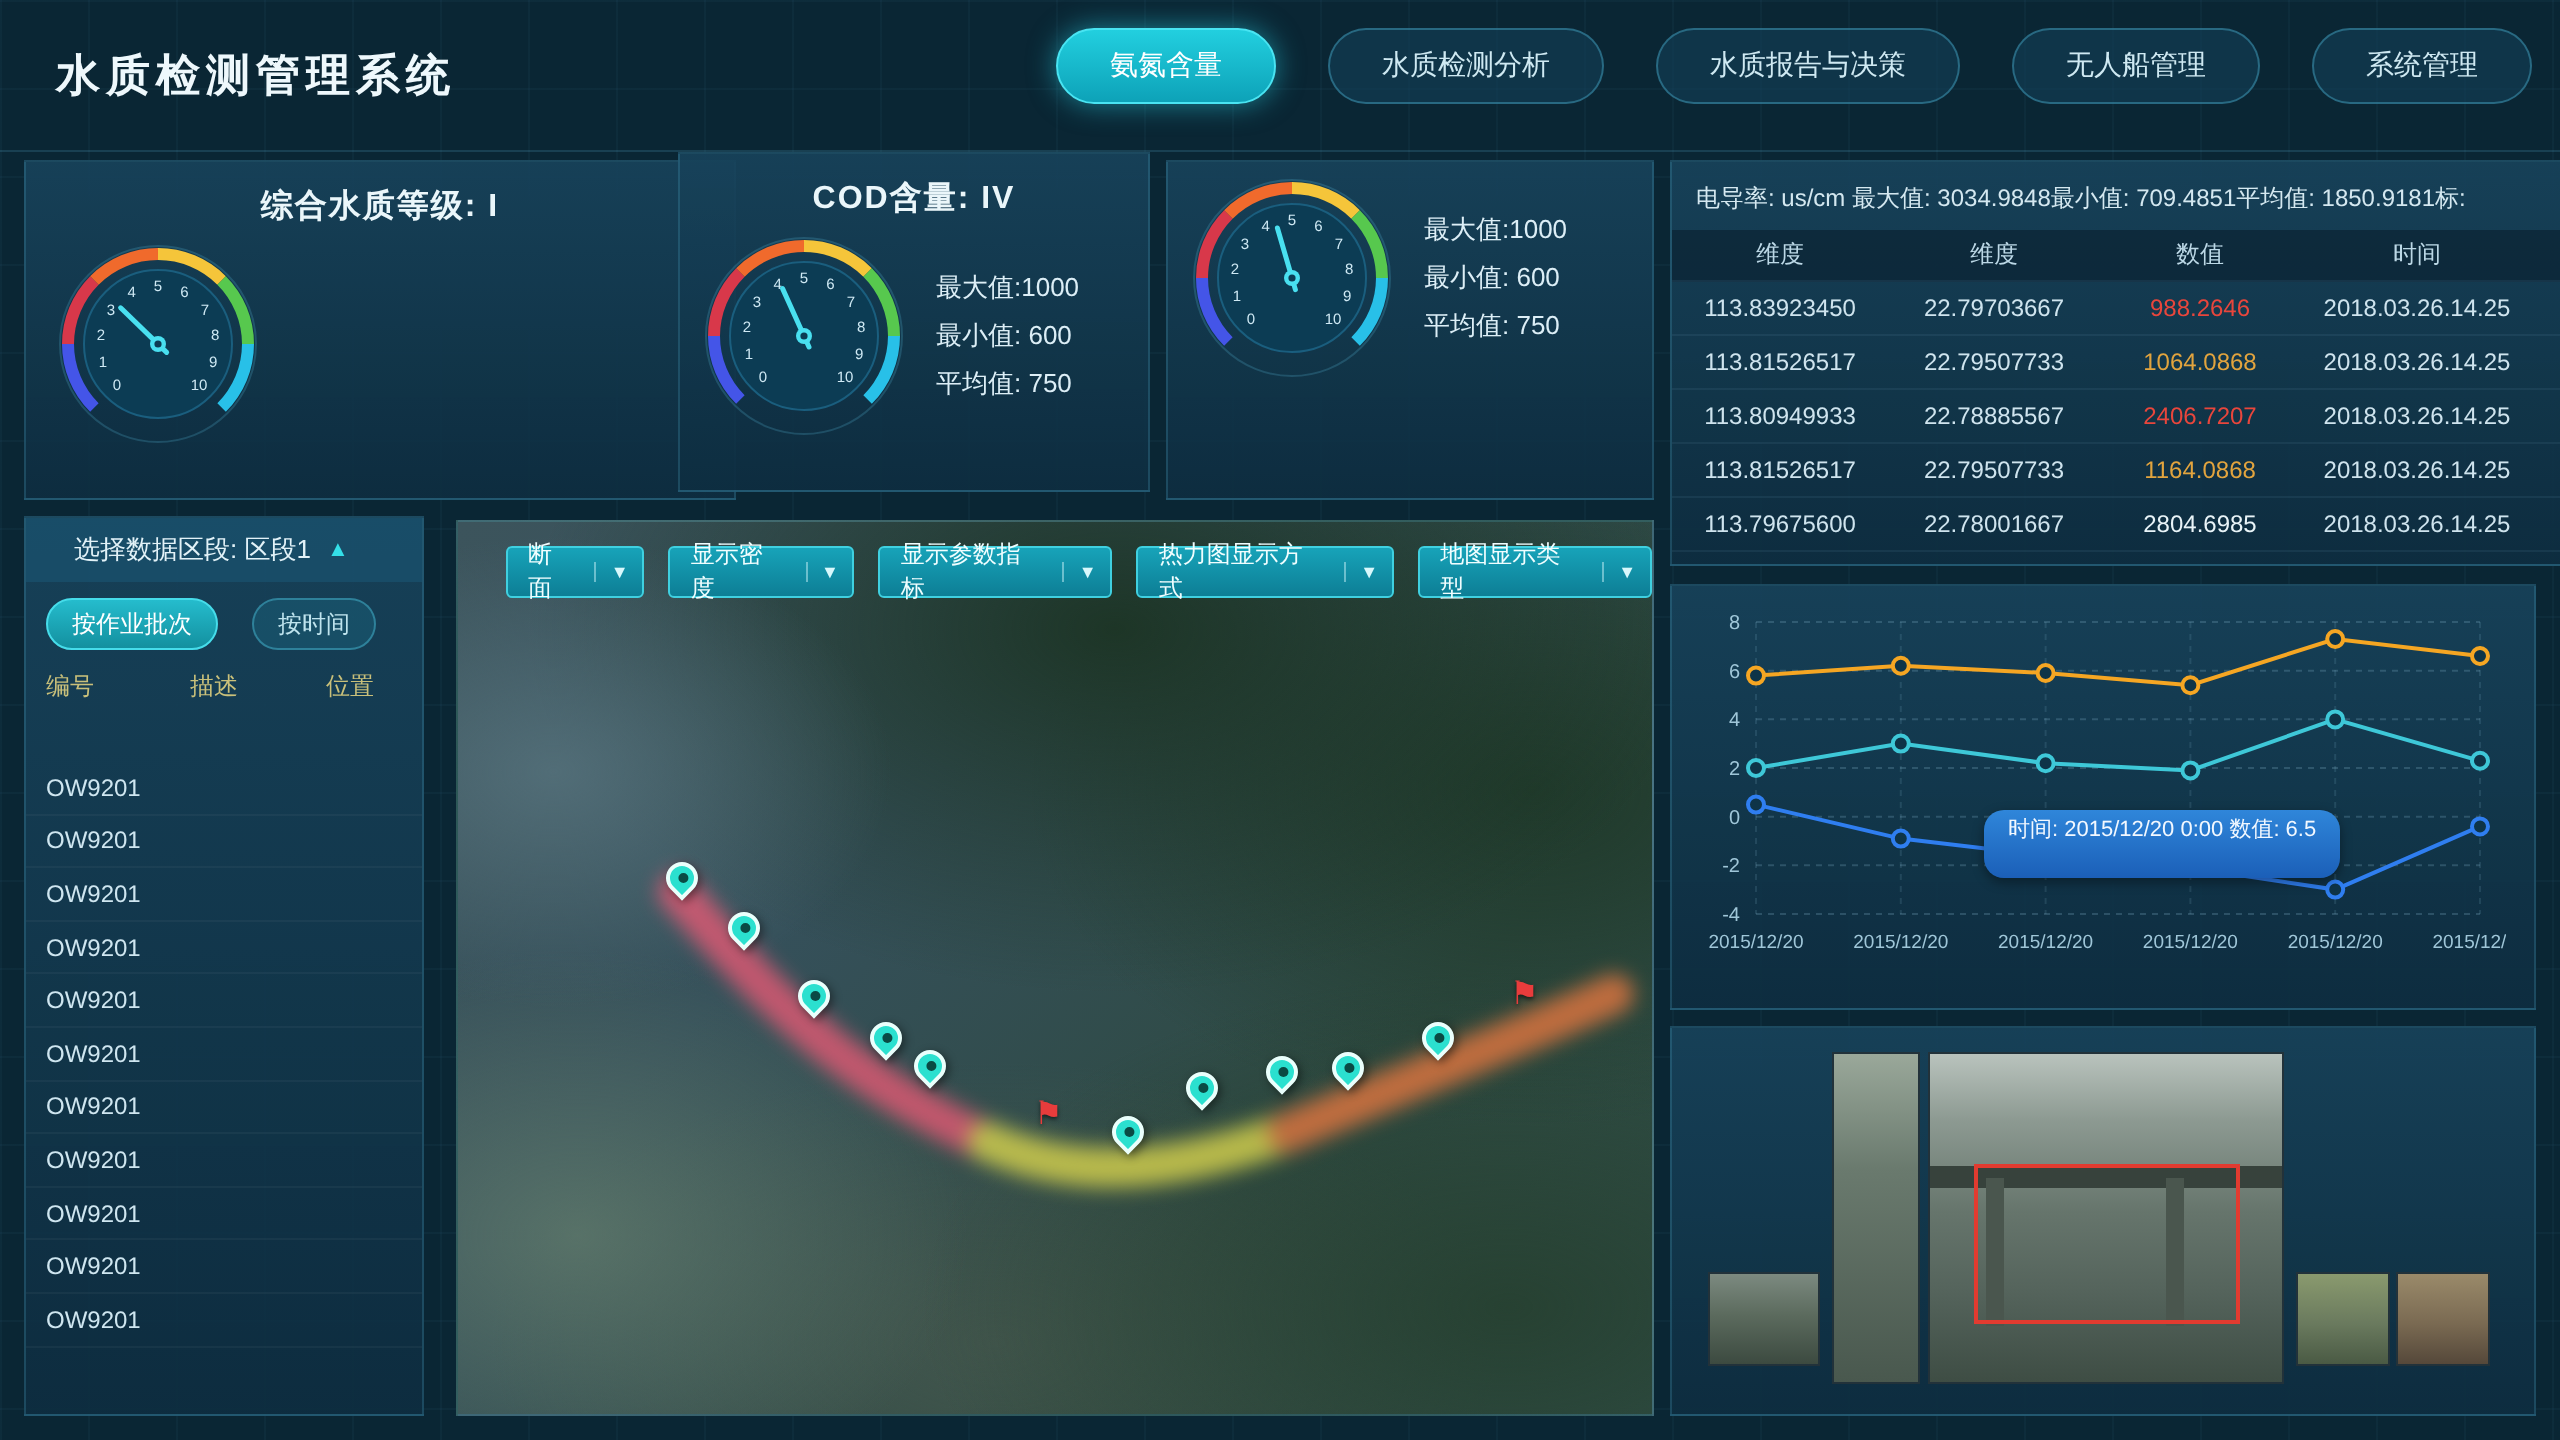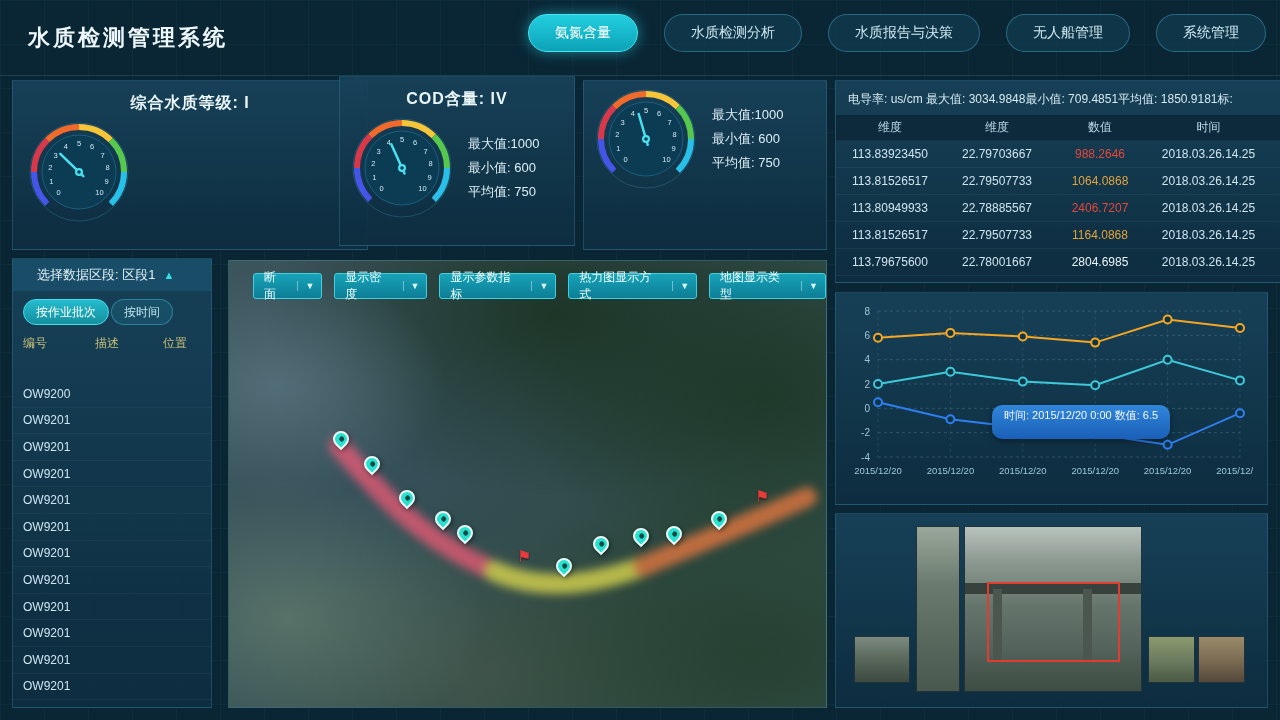--- a/index.html
+++ b/index.html
@@ -53,21 +53,21 @@
     border-bottom:1px solid rgba(120,170,195,.10);}
   .cond-row span{text-align:center;color:#cfe4ee;}
   .cond-head{background:rgba(9,33,48,.65);height:26px;}
   .cond-head span{color:#bcd8e6;}
 
   
   #panel-sections{left:12px;top:258px;width:200px;height:450px;}
   .sec-header{height:32px;display:flex;align-items:center;gap:8px;background:rgba(26,82,110,.75);
     padding:0 24px;font-size:13px;color:#e2f2f8;cursor:pointer;}
   .sec-caret{color:#34dfe8;font-size:11px;}
-  .sec-tabs{display:flex;gap:2px;padding:8px 10px 6px;}
+  .sec-tabs{display:flex;gap:17px;padding:8px 10px 6px;}
   .sec-tab{height:26px;padding:0 12px;border-radius:13px;font-size:12px;cursor:pointer;font-family:inherit;
     background:rgba(30,120,145,.3);border:1px solid rgba(70,180,205,.5);color:#bfe4ee;}
   .sec-tab.active{background:linear-gradient(180deg,#25bccd,#13909f);border-color:#46dcea;color:#fff;}
   .sec-cols{display:grid;grid-template-columns:72px 68px 46px;padding:4px 10px;font-size:12px;color:#c9c07a;}
   .sec-rows{position:absolute;left:0;right:0;top:122px;bottom:4px;overflow:hidden;}
   .srow{display:grid;grid-template-columns:72px 68px 46px;height:26.6px;align-items:center;
     padding:0 10px;font-size:12px;color:#cfe6f0;border-bottom:1px solid rgba(255,255,255,.04);cursor:pointer;}
 
   
   #map{left:228px;top:260px;width:599px;height:448px;border:1px solid rgba(70,150,180,.3);overflow:hidden;
@@ -277,25 +277,20 @@
   <div class="sec-tabs">
     <button class="sec-tab active">按作业批次</button>
     <button class="sec-tab">按时间</button>
   </div>
   <div class="sec-cols">
     <span>编号</span>
     <span>描述</span>
     <span>位置</span>
   </div>
   <div class="sec-rows">
-    <div class="srow">
-        <span>OW9200</span>
-        <span></span>
-        <span></span>
-      </div>
     <div class="srow">
         <span>OW9201</span>
         <span></span>
         <span></span>
       </div>
     <div class="srow">
         <span>OW9201</span>
         <span></span>
         <span></span>
       </div>

